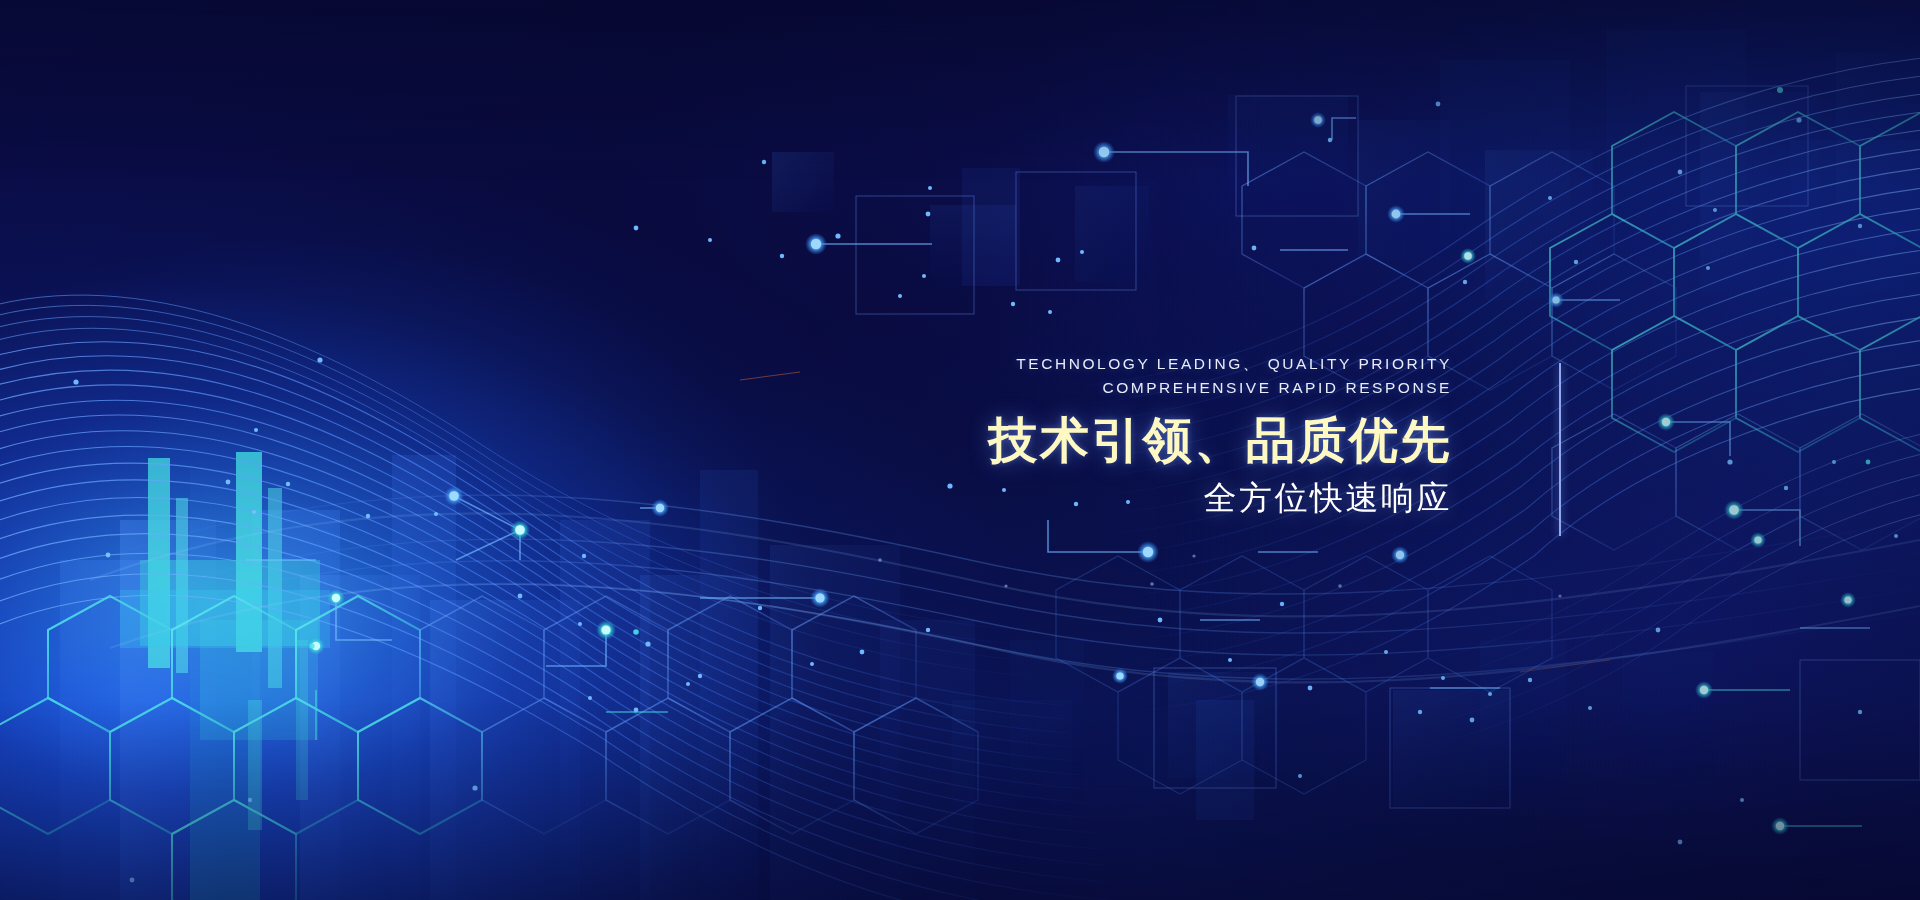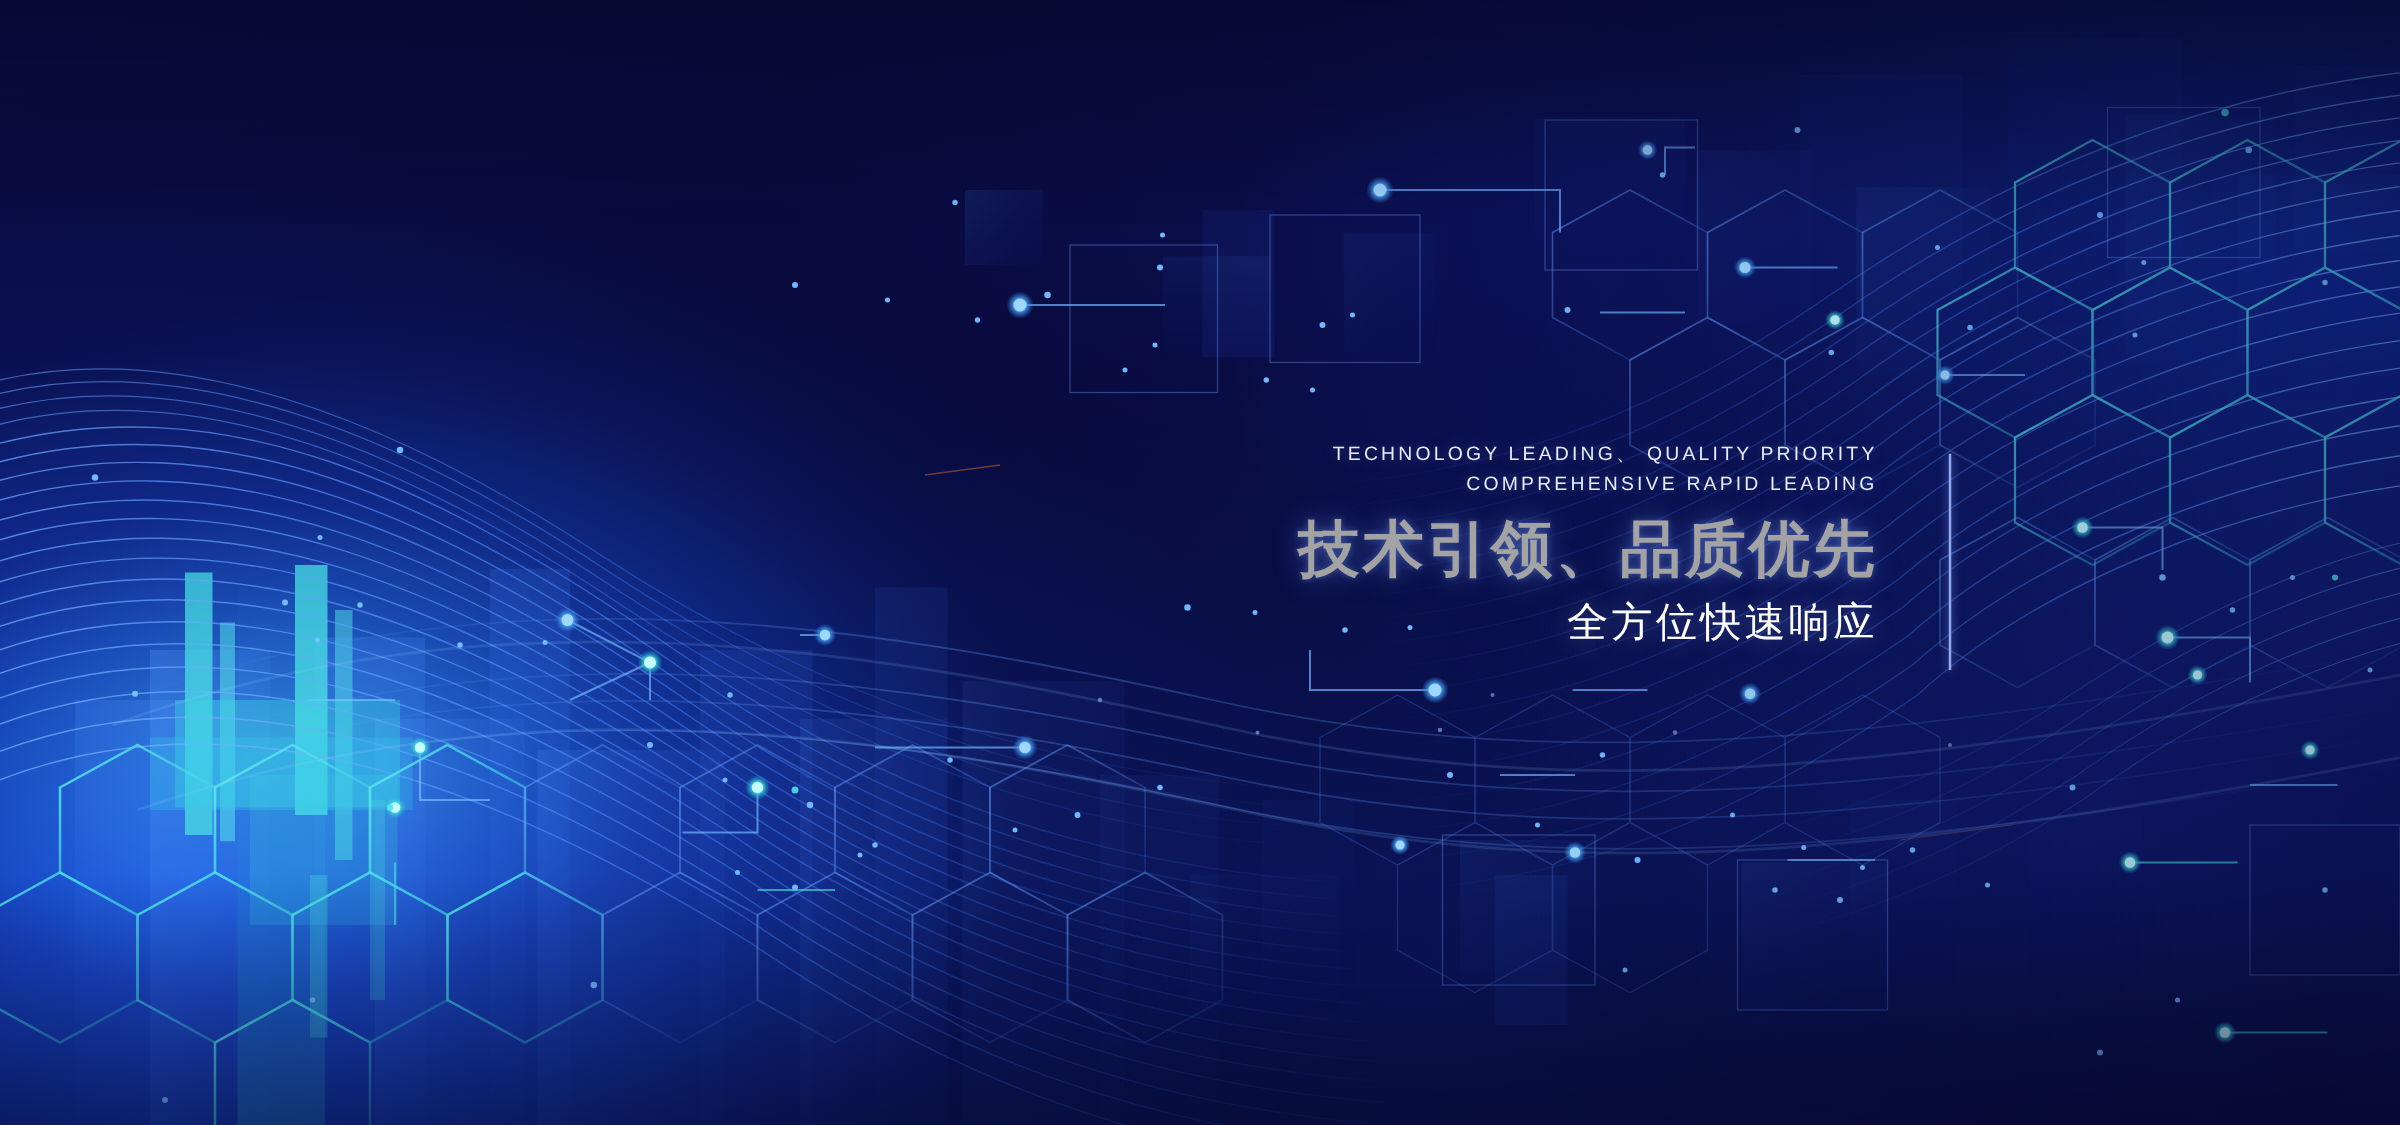--- a/index.html
+++ b/index.html
@@ -36,37 +36,37 @@
   }
   #vignette{
     background:
       linear-gradient(to bottom, rgba(5,7,40,0.55) 0%, rgba(0,0,0,0) 20%, rgba(0,0,0,0) 78%, rgba(5,7,40,0.45) 100%),
       linear-gradient(to right, rgba(0,0,0,0) 60%, rgba(6,8,44,0.28) 100%);
   }
 
   
   #text-block{
     position:absolute;
-    left:1002px;
+    left:952px;
     top:352px;
     width:500px;
     text-align:right;
   }
   .eyebrow{
     color:#e8ecfb;
     font-size:15.5px;
     letter-spacing:2.55px;
     line-height:24px;
     font-weight:400;
     white-space:nowrap;
     text-shadow:0 0 10px rgba(120,160,255,0.35);
   }
   .headline-1{
     margin-top:10px;
-    color:#a3a3a3;
+    color:#fef9c3;
     font-size:49px;
     font-weight:700;
     letter-spacing:2.5px;
     line-height:60px;
     white-space:nowrap;
     text-shadow:0 0 22px rgba(110,150,255,0.45), 0 0 6px rgba(140,175,255,0.35);
   }
   .headline-2{
     color:#ffffff;
     font-size:33px;
@@ -526,20 +526,20 @@
     <svg viewBox="0 0 1920 900" preserveAspectRatio="none">
       <line x1="740" y1="380" x2="800" y2="372" stroke="#c4603a" stroke-width="1.1" opacity="0.55"></line>
       <line x1="1520" y1="672" x2="1610" y2="660" stroke="#b05a3a" stroke-width="1" opacity="0.35"></line>
     </svg>
   </div>
 
   <div class="layer" id="vignette"></div>
 
   <div id="text-block">
     <div class="eyebrow">TECHNOLOGY LEADING、 QUALITY PRIORITY</div>
-    <div class="eyebrow">COMPREHENSIVE RAPID LEADING</div>
+    <div class="eyebrow">COMPREHENSIVE RAPID RESPONSE</div>
     <div class="headline-1">技术引领、品质优先</div>
     <div class="headline-2">全方位快速响应</div>
   </div>
 
   <div id="divider"></div>
 
 </div>
 
 </body></html>

